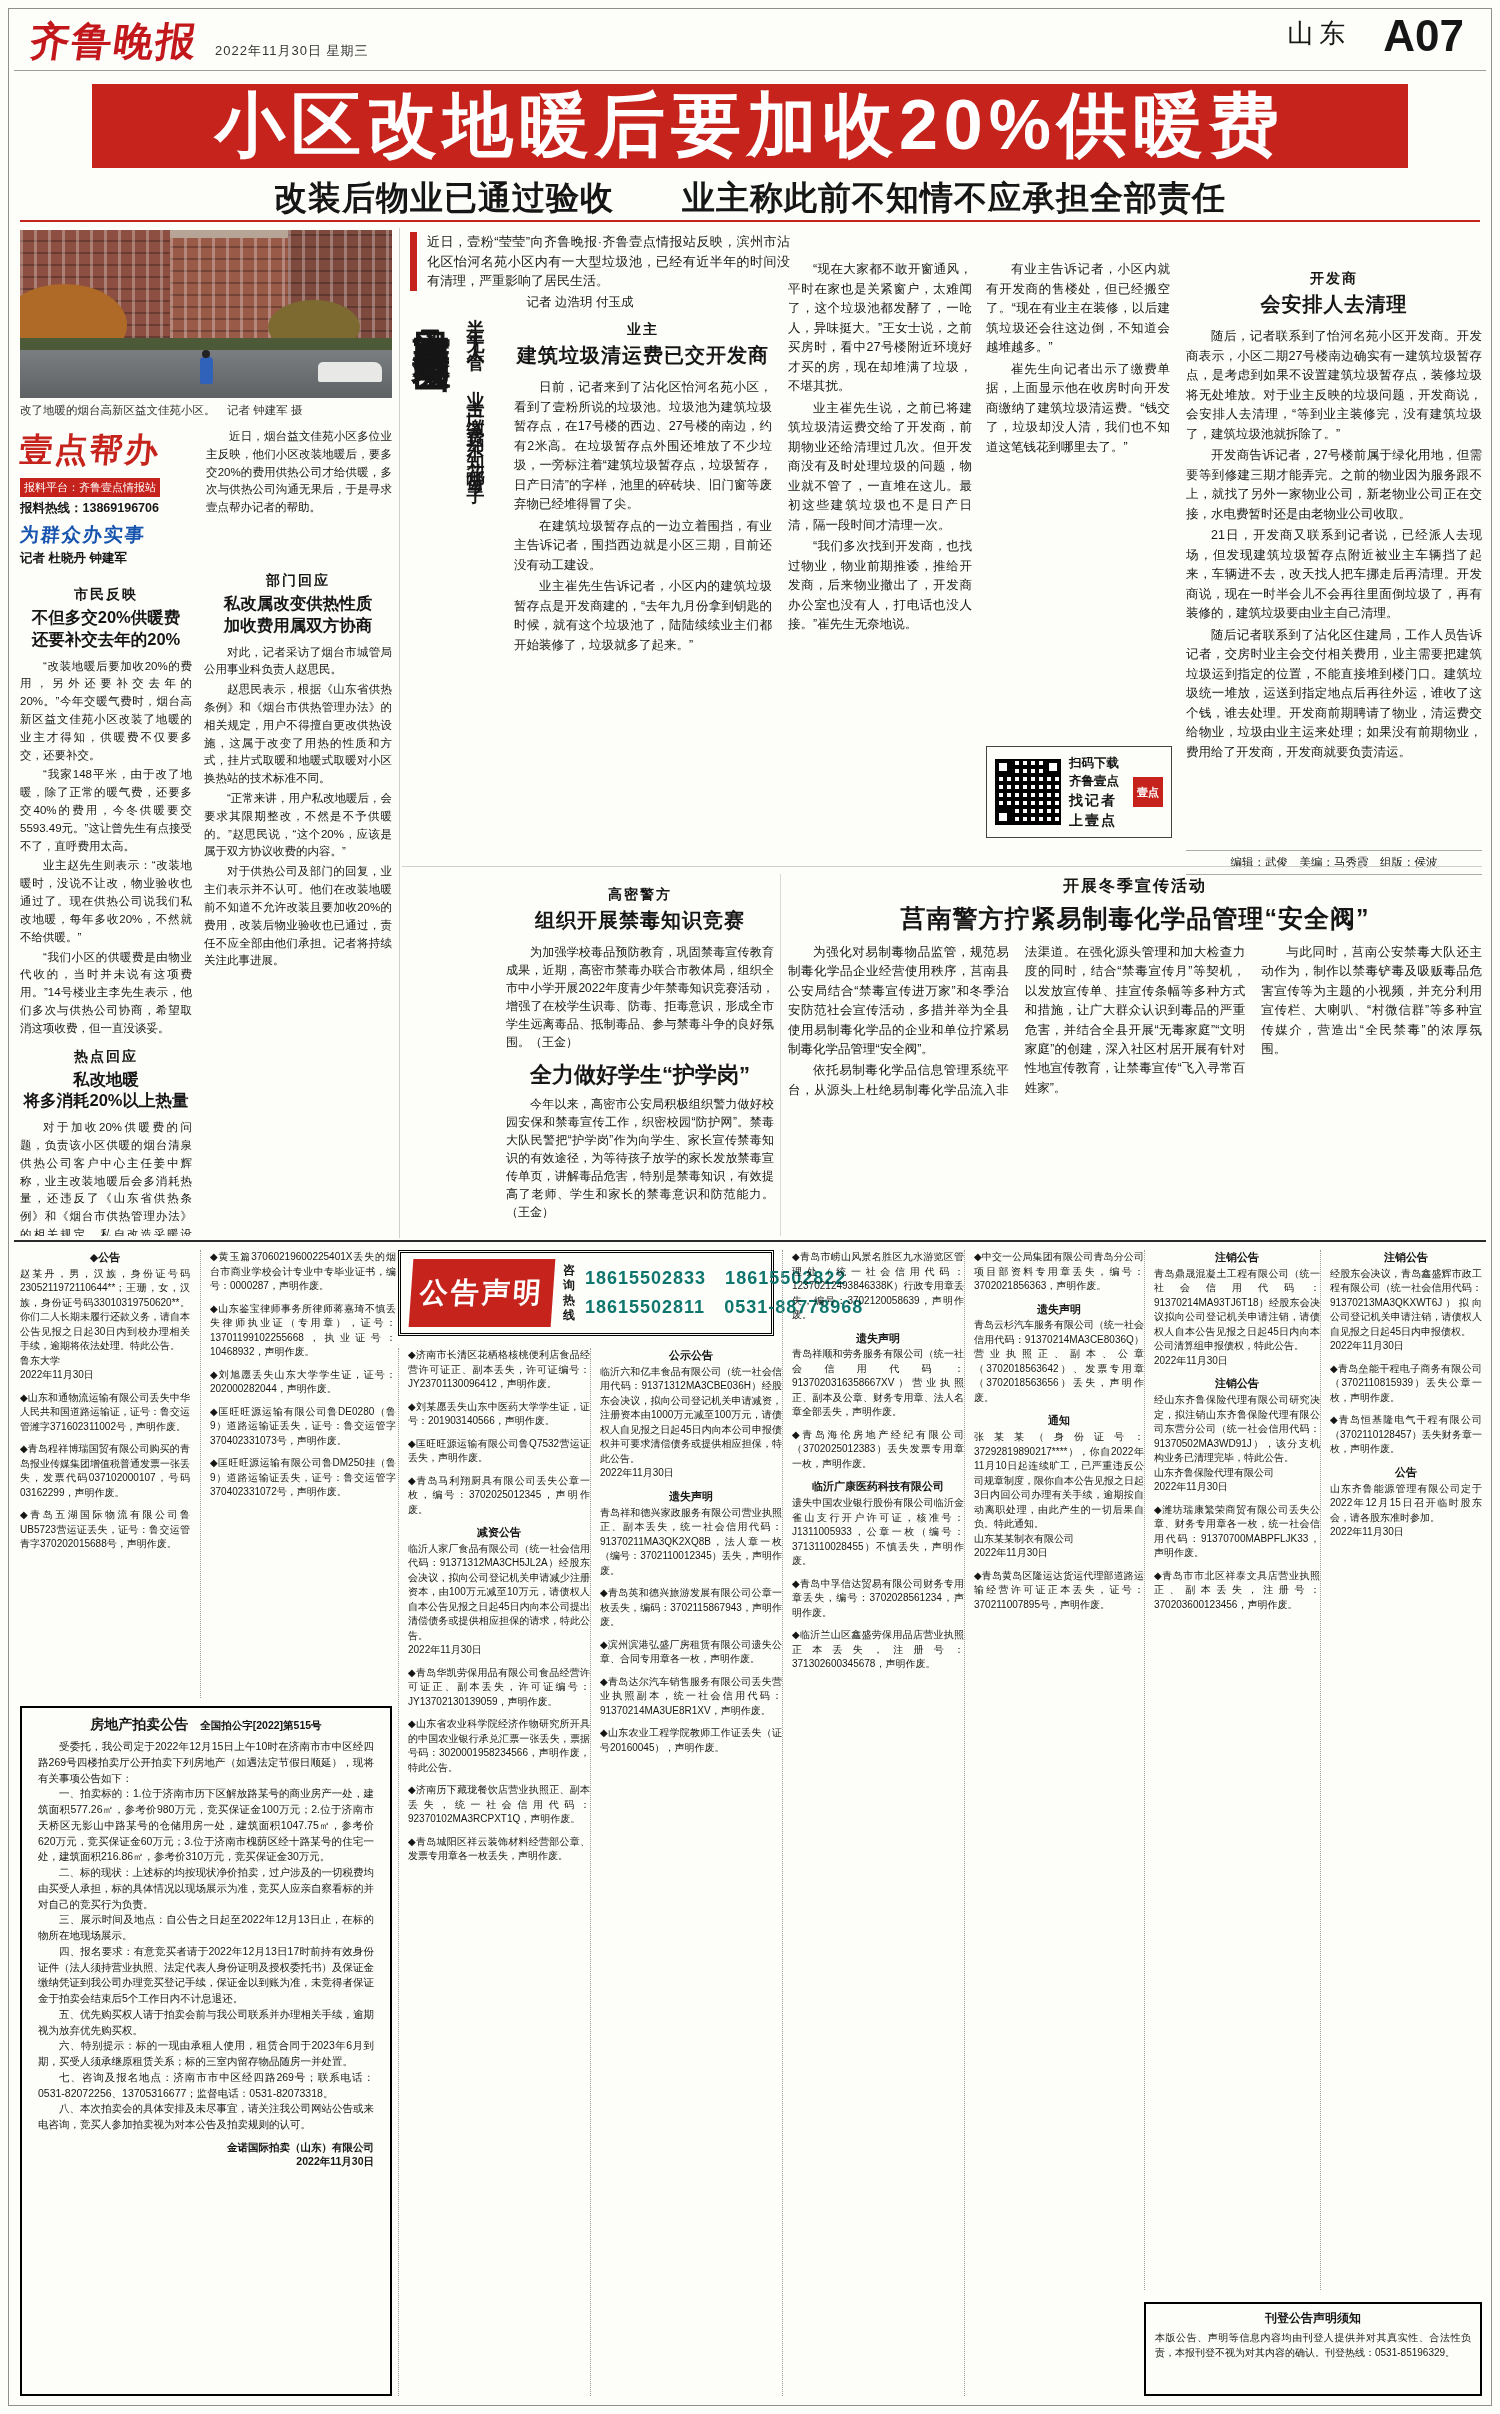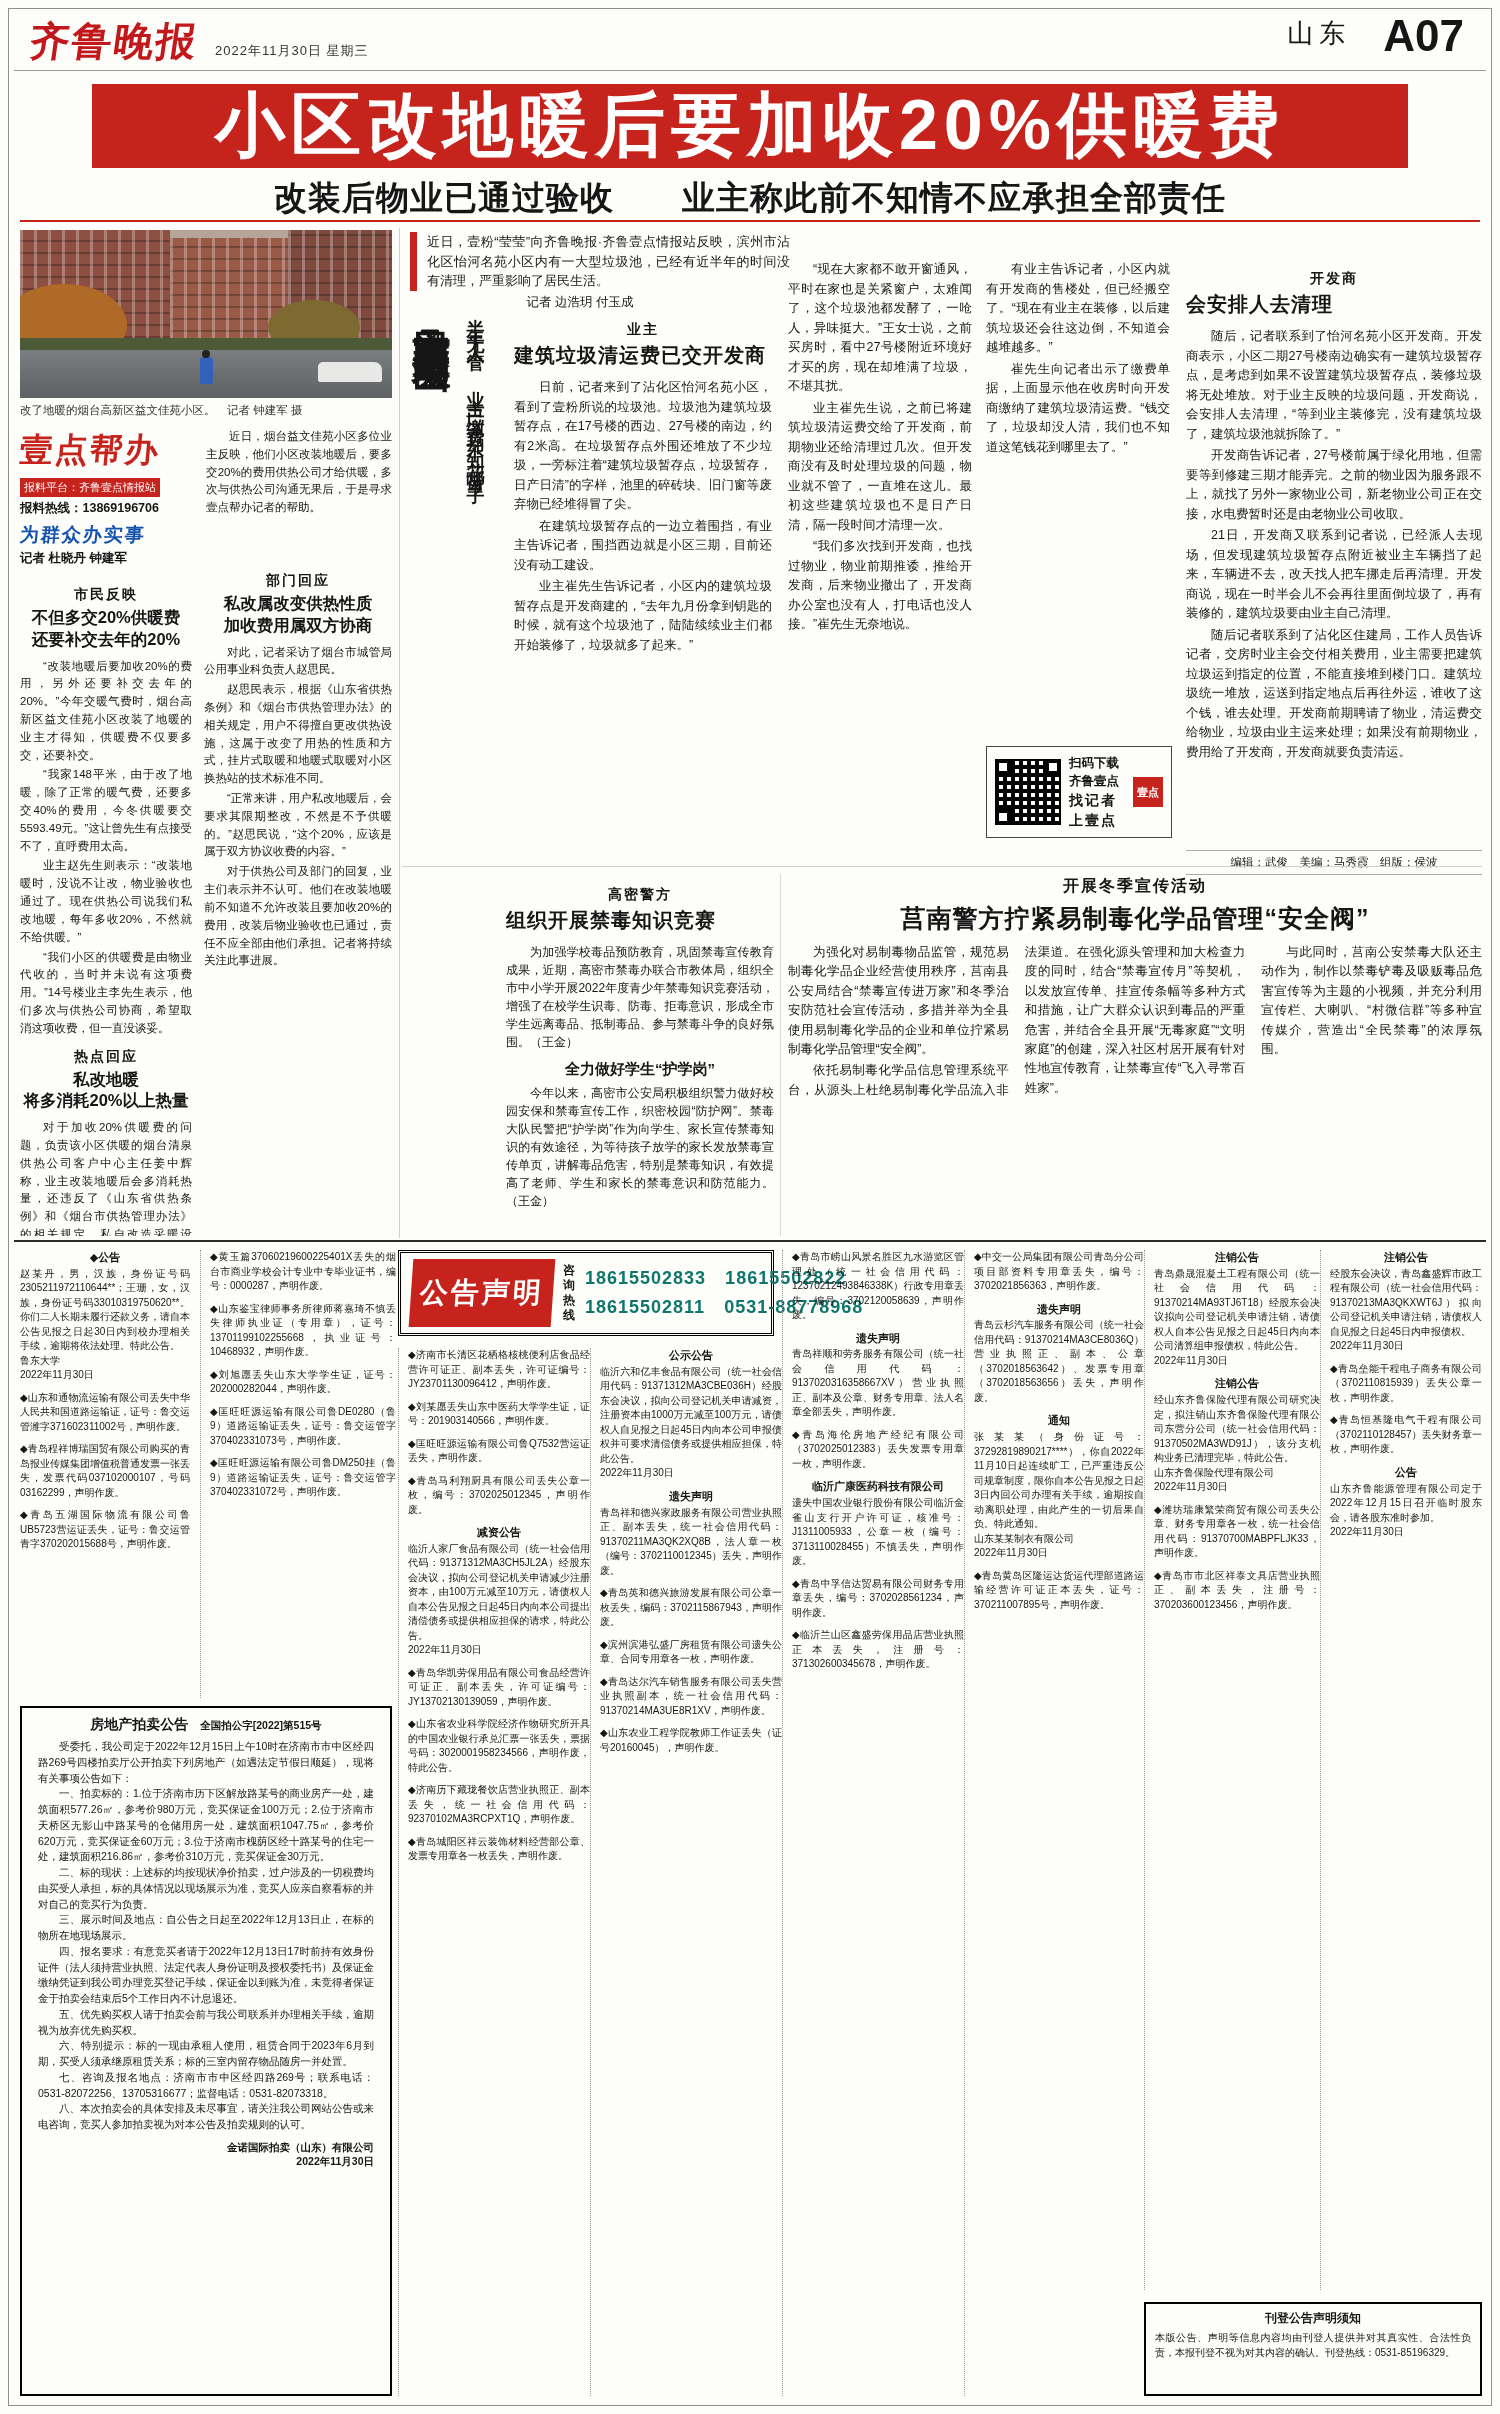--- a/index.html
+++ b/index.html
@@ -58,21 +58,21 @@
   .shead{font-size:16.5px;font-weight:800;text-align:center;line-height:1.32;margin-bottom:7px}
 
   
   .intro2{left:410px;top:232px;width:380px;border-left:7px solid #c5231c;padding-left:10px;
           font-size:13px;line-height:1.5;text-align:justify}
   .vblock{left:408px;top:300px;height:545px;display:flex;gap:10px}
   .vmain{writing-mode:vertical-rl;font-size:38px;font-weight:900;letter-spacing:2px;line-height:1.2}
   .vdeck{writing-mode:vertical-rl;font-size:18px;font-weight:600;letter-spacing:9px;padding-top:4px}
   .p2{font-size:12.5px;line-height:1.56}
   .byline2{font-size:12.5px;margin:2px 0 10px;text-indent:1em}
-  .head2{font-size:20px;font-weight:900;margin-bottom:9px;letter-spacing:1px}
+  .head2{font-size:20px;font-weight:900;text-align:center;margin-bottom:9px;letter-spacing:1px}
   .s2c1{left:514px;top:292px;width:258px;height:548px;overflow:hidden}
   .s2c2{left:788px;top:260px;width:184px;height:578px;overflow:hidden}
   .s2c3{left:986px;top:260px;width:184px;height:476px;overflow:hidden}
   .s2c4{left:1186px;top:260px;width:296px;height:582px;overflow:hidden}
   .qrbox{left:986px;top:746px;width:186px;height:92px;border:1px solid #444;display:flex;align-items:center;gap:8px;padding:8px}
   .qr{width:66px;height:66px;flex:0 0 auto;position:relative;background:
       repeating-linear-gradient(0deg,#000 0 4px,transparent 4px 8px),
       repeating-linear-gradient(90deg,#000 0 4px,#fff 4px 8px)}
   .qr i{position:absolute;width:16px;height:16px;background:#fff;border:4px solid #000}
   .qr .e1{left:0;top:0}.qr .e2{right:0;top:0}.qr .e3{left:0;bottom:0}
@@ -82,21 +82,21 @@
   .seal{width:30px;height:30px;background:#c5231c;color:#fff;font-size:11px;font-weight:800;
         display:flex;align-items:center;justify-content:center;text-align:center;line-height:1.1;flex:0 0 auto}
   .credits{left:1186px;top:850px;width:296px;font-size:11.5px;text-align:center;
            border-top:1px solid #aaa;border-bottom:1px solid #aaa;padding:4px 0}
 
   
   .hr-mid{left:402px;right:18px;top:866px;height:1px;background:#cfcfcf}
   .vr2{left:780px;top:874px;width:1px;height:362px;background:#d8d8d8}
   .gaomi{left:506px;top:876px;width:268px;height:360px;overflow:hidden}
   .gm-p{font-size:12px;line-height:1.5;text-align:justify;text-indent:2em}
-  .gm-sub{font-size:15px;font-weight:800;text-align:center;margin:9px 0 5px}
+  .gm-sub{font-size:22px;font-weight:800;text-align:center;margin:9px 0 5px}
   .junan{left:788px;top:876px;width:694px;height:360px;overflow:hidden}
   .jn-k{font-size:16px;font-weight:800;text-align:center;letter-spacing:2px}
   .jn-h{font-size:25px;font-weight:900;text-align:center;margin:5px 0 8px;letter-spacing:1px}
   .jn-body{column-count:3;column-gap:16px;height:284px}
   .jn-body .p{font-size:12.5px;line-height:1.55}
 
   
   .hr-ads{left:14px;right:14px;top:1240px;height:2px;background:#2a2a2a}
   .noticebox{left:398px;top:1250px;width:376px;height:86px;border:3px double #000;
              display:flex;align-items:center;gap:10px;padding:8px 10px}

